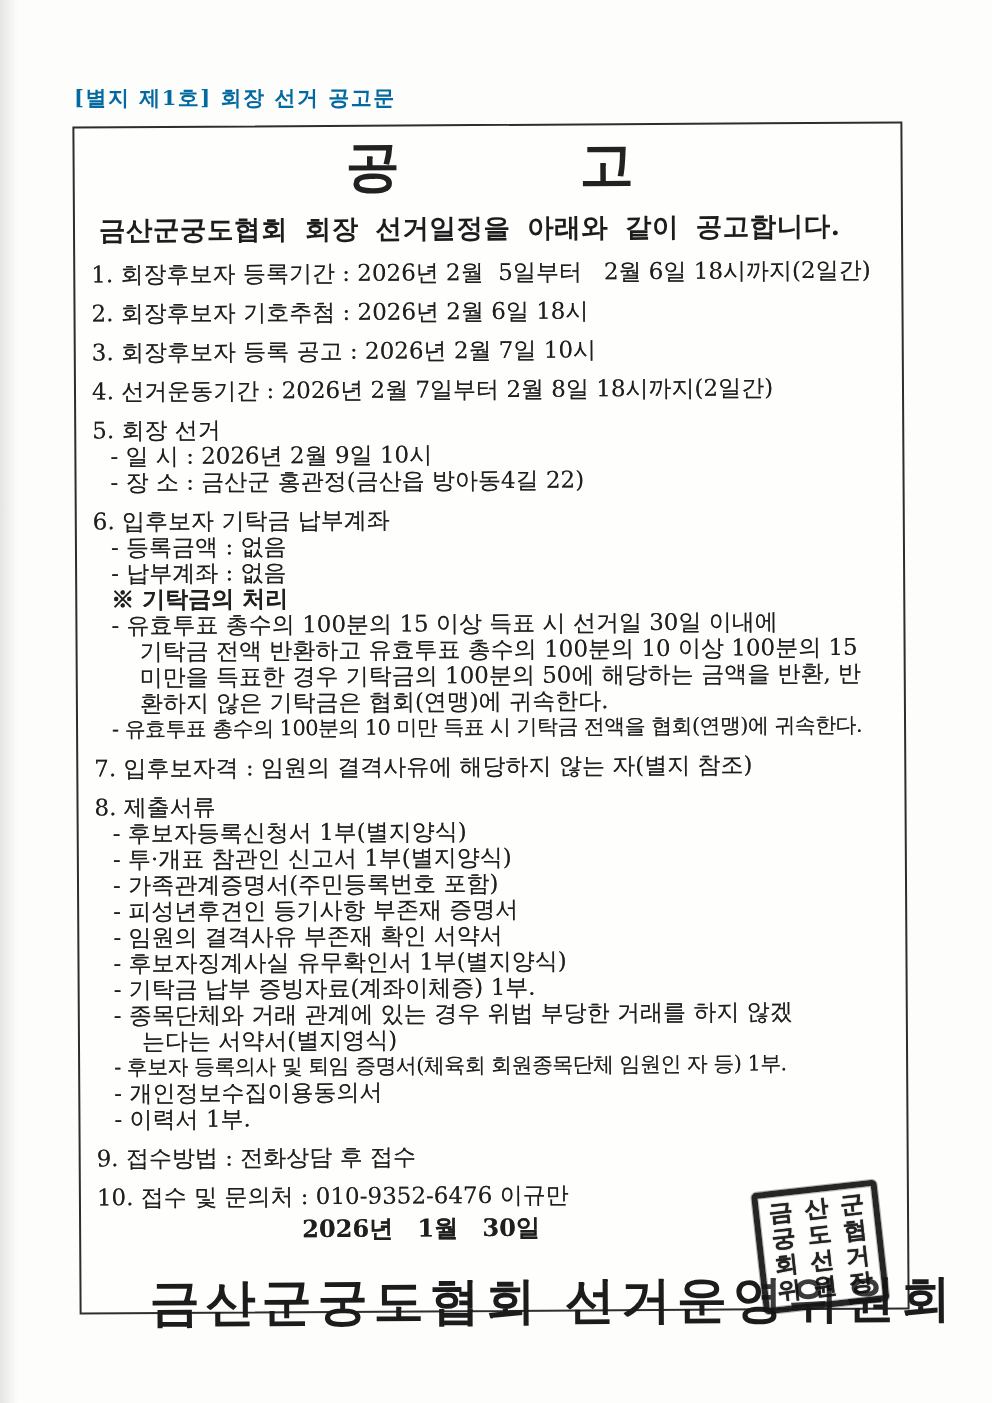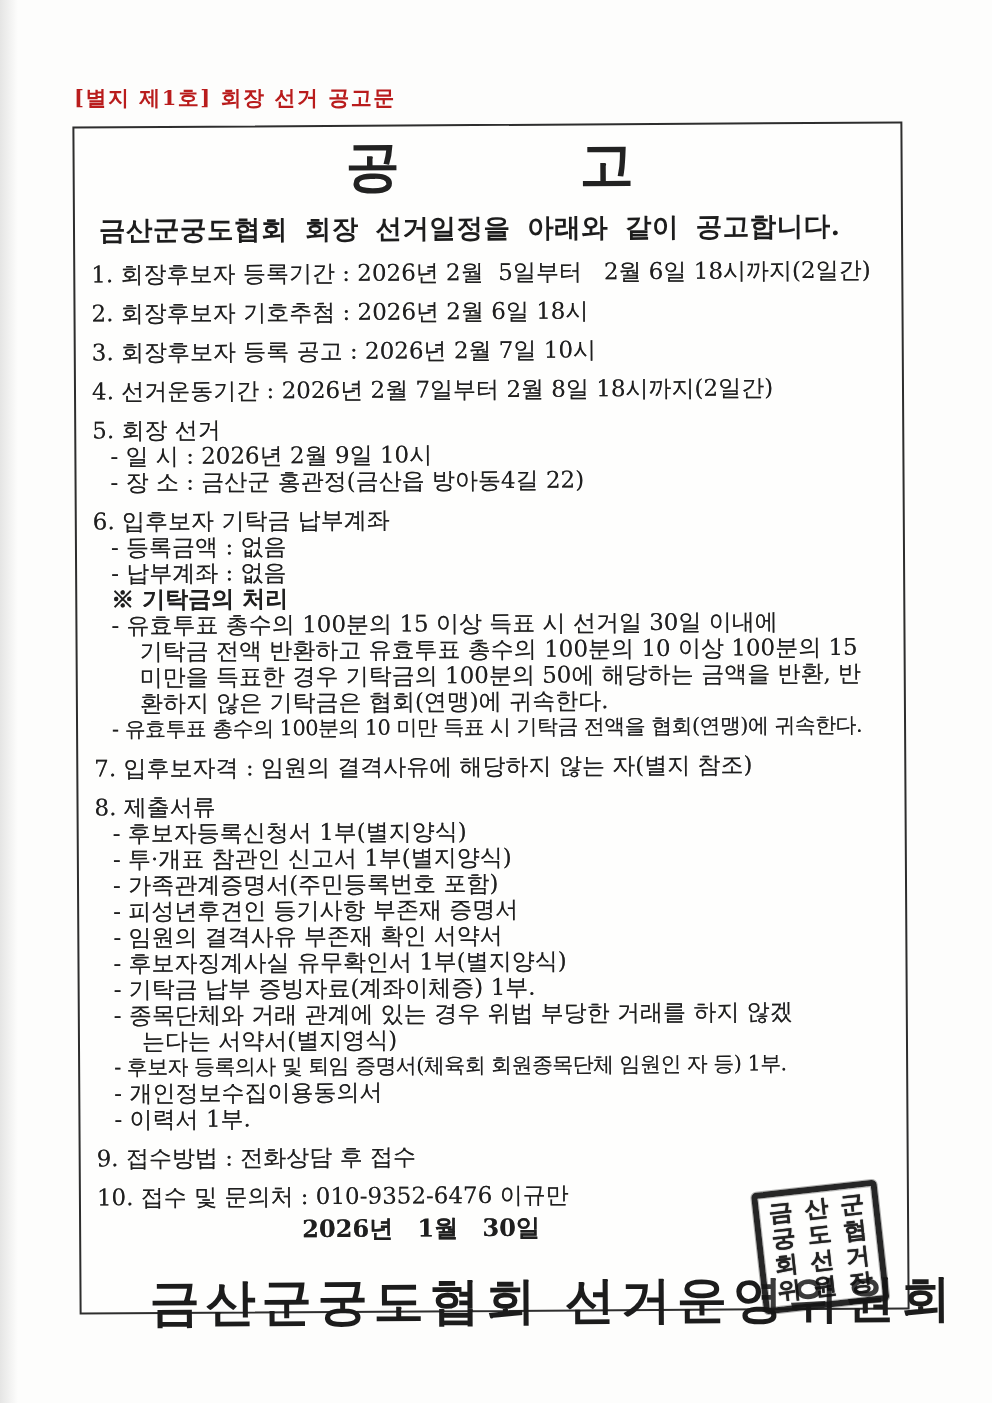--- a/index.html
+++ b/index.html
@@ -10,21 +10,21 @@
     color:#1f1f1f;
   }
   .scan-edge{
     position:absolute;left:0;top:0;width:18px;height:1403px;
     background:linear-gradient(to right, rgba(120,120,120,.18), rgba(120,120,120,0));
     pointer-events:none;
   }
   .header-note{
     position:absolute;left:74px;top:84px;
     font-size:21px;font-weight:bold;letter-spacing:1.5px;
-    color:#b91c1c;white-space:pre;
+    color:#0369a1;white-space:pre;
   }
   .notice-box{
     position:absolute;left:76px;top:124px;width:830px;height:1188px;
     border:2.5px solid #2e2e2e;
     box-sizing:border-box;
     padding:4px 12px 0 16px;
     transform:rotate(-0.35deg);
     background:rgba(255,255,255,.35);
   }
   .notice-title{

